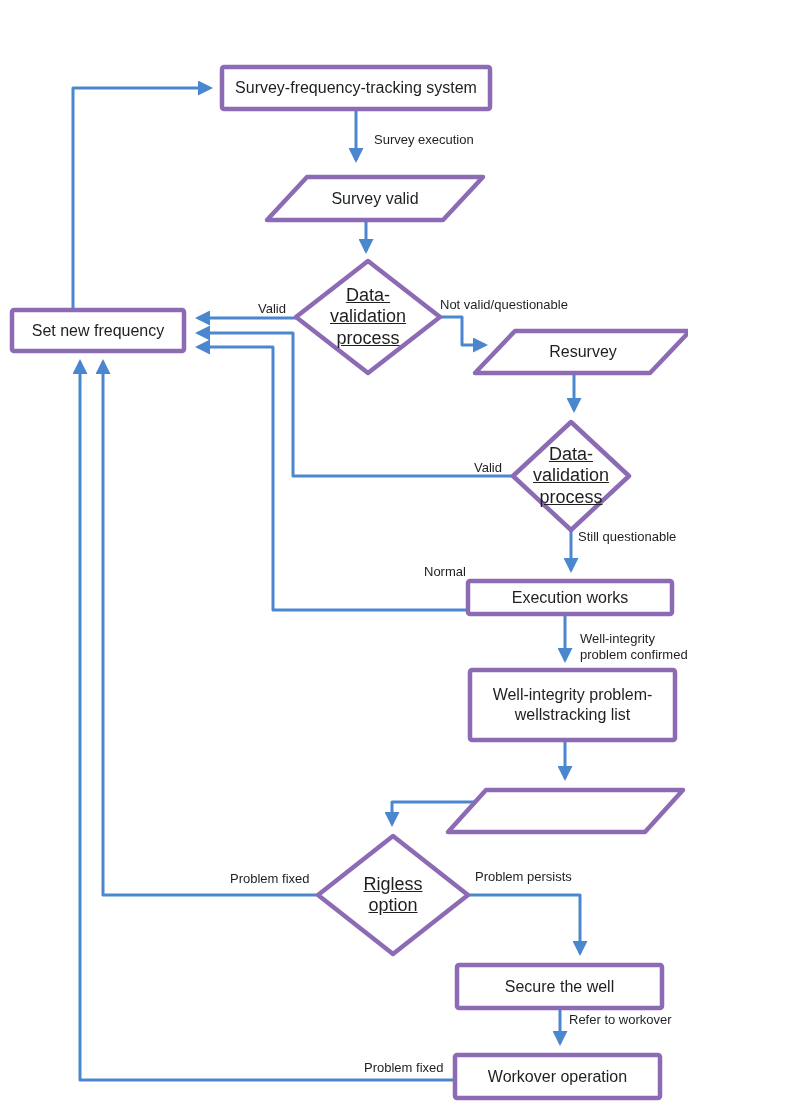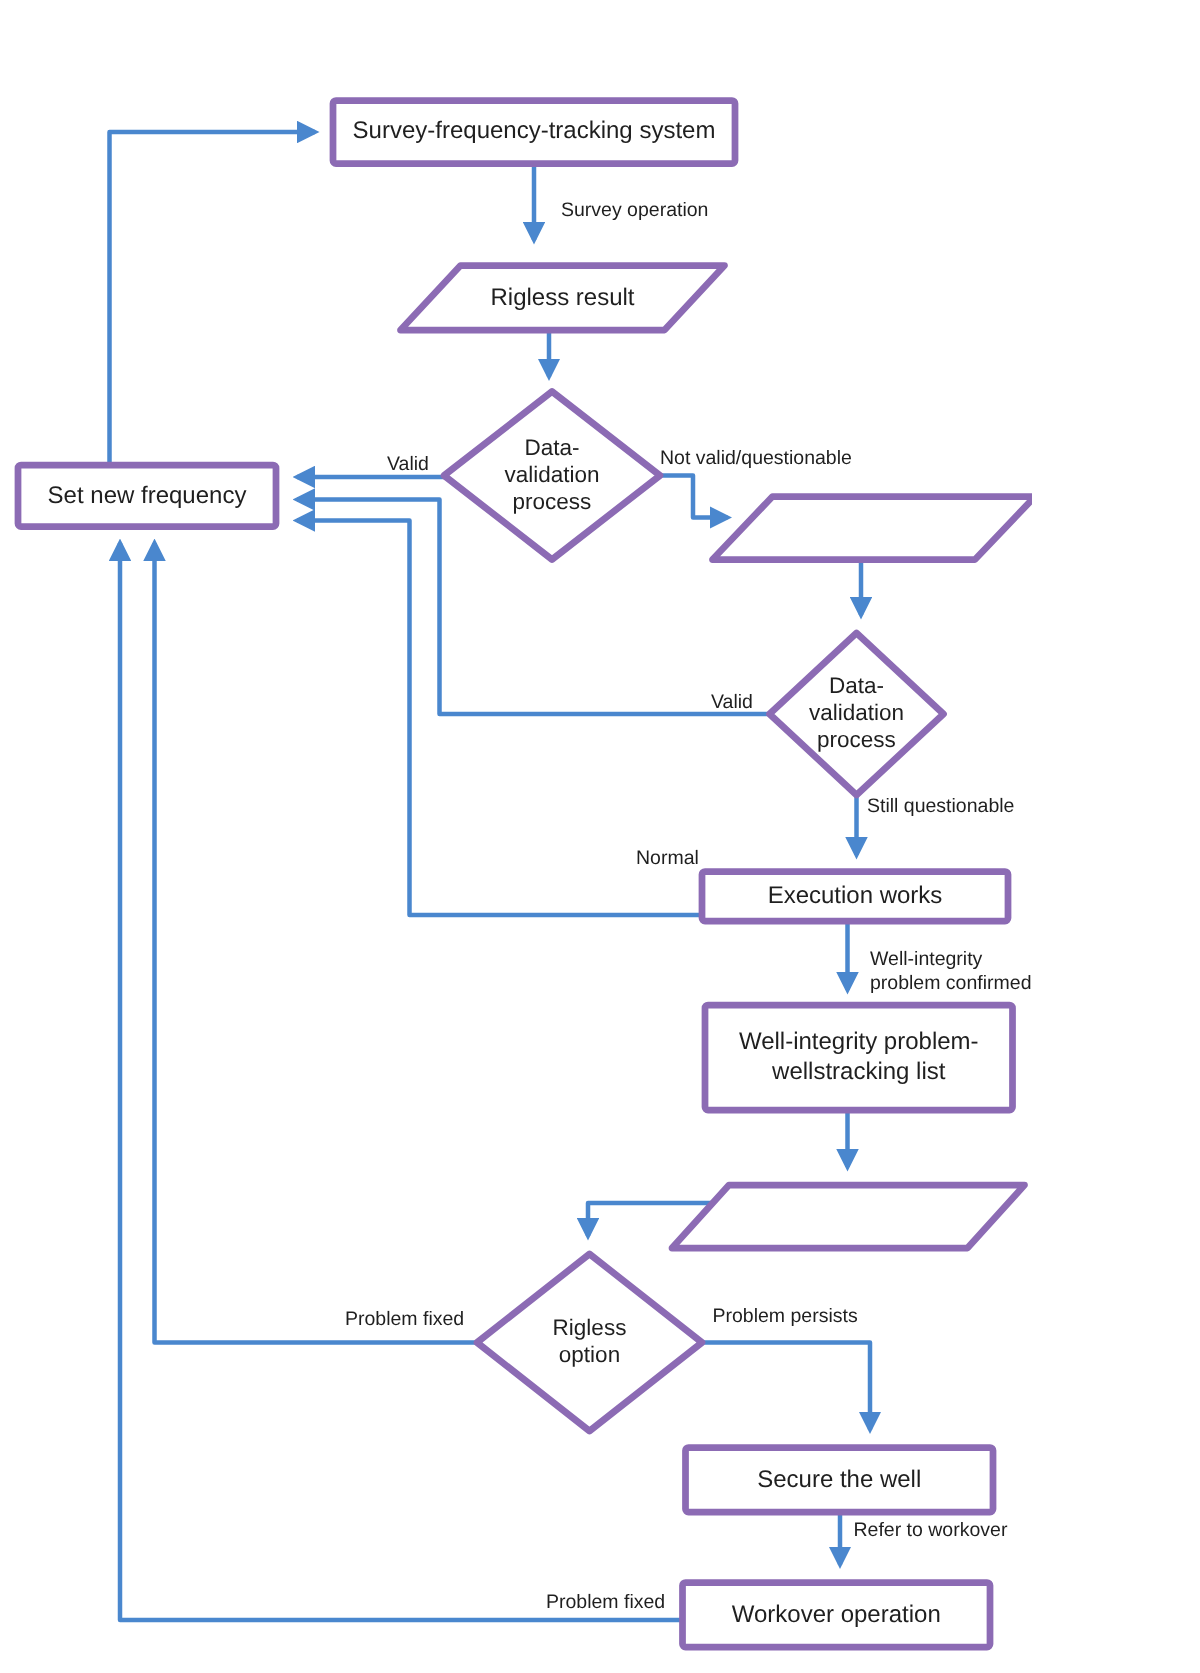--- a/index.html
+++ b/index.html
@@ -13,21 +13,21 @@
   }
   svg.canvas{position:absolute;left:0;top:0;}
   .lbl{
     position:absolute;
     color:#1f1f1f;
     display:flex;align-items:center;justify-content:center;
     text-align:center;
     line-height:1.25;
   }
   .node-label{font-size:16px;}
-  .node-label.small{font-size:15px;line-height:1.18;}
+  .node-label.small{font-size:18px;line-height:1.18;text-decoration:underline;}
   .preline{white-space:pre-line;}
   .edge-label{
     position:absolute;
     font-size:13px;color:#1f1f1f;
     white-space:nowrap;line-height:1.2;
   }
   .edge-label.preline{white-space:pre-line;}
   .rail-label{
     position:absolute;
     font-size:13.5px;color:#1f1f1f;
@@ -85,37 +85,38 @@
       <rect x="468" y="581" width="204" height="33" rx="2"></rect>
       <rect x="470" y="670" width="205" height="70" rx="2"></rect>
       <polygon points="486,790 683,790 645,832 448,832"></polygon>
       <polygon points="393,836 468,895 393,954 318,895"></polygon>
       <rect x="457" y="965" width="205" height="43" rx="2"></rect>
       <rect x="455" y="1055" width="205" height="43" rx="2"></rect>
     </g>
   </svg>
 
   <div class="lbl node-label" style="left:222px;top:67px;width:268px;height:42px;">Survey-frequency-tracking system</div>
-  <div class="lbl node-label" style="left:287px;top:177px;width:176px;height:43px;">Rigless result</div>
+  <div class="lbl node-label" style="left:287px;top:177px;width:176px;height:43px;">Survey valid</div>
   <div class="lbl node-label small preline" style="left:303px;top:289px;width:130px;height:56px;">Data-
 validation
 process</div>
   <div class="lbl node-label" style="left:12px;top:310px;width:172px;height:41px;">Set new frequency</div>
+  <div class="lbl node-label" style="left:493px;top:330px;width:180px;height:43px;">Resurvey</div>
   <div class="lbl node-label small preline" style="left:509px;top:448px;width:124px;height:56px;">Data-
 validation
 process</div>
   <div class="lbl node-label" style="left:468px;top:581px;width:204px;height:33px;">Execution works</div>
   <div class="lbl node-label preline" style="left:470px;top:670px;width:205px;height:70px;">Well-integrity problem-
 wellstracking list</div>
   <div class="lbl node-label small preline" style="left:330px;top:866px;width:126px;height:58px;">Rigless
 option</div>
   <div class="lbl node-label" style="left:455px;top:1055px;width:205px;height:43px;">Workover operation</div>
   <div class="lbl node-label" style="left:457px;top:965px;width:205px;height:43px;">Secure the well</div>
 
-  <div class="edge-label" style="left:374px;top:132px;">Survey operation</div>
+  <div class="edge-label" style="left:374px;top:132px;">Survey execution</div>
   <div class="edge-label" style="left:258px;top:301px;">Valid</div>
   <div class="edge-label" style="left:440px;top:297px;">Not valid/questionable</div>
   <div class="edge-label" style="left:474px;top:460px;">Valid</div>
   <div class="edge-label" style="left:578px;top:529px;">Still questionable</div>
   <div class="edge-label" style="left:424px;top:564px;">Normal</div>
   <div class="edge-label preline" style="left:580px;top:631px;">Well-integrity
 problem confirmed</div>
   <div class="edge-label" style="left:230px;top:871px;">Problem fixed</div>
   <div class="edge-label" style="left:475px;top:869px;">Problem persists</div>
   <div class="edge-label" style="left:569px;top:1012px;">Refer to workover</div>

